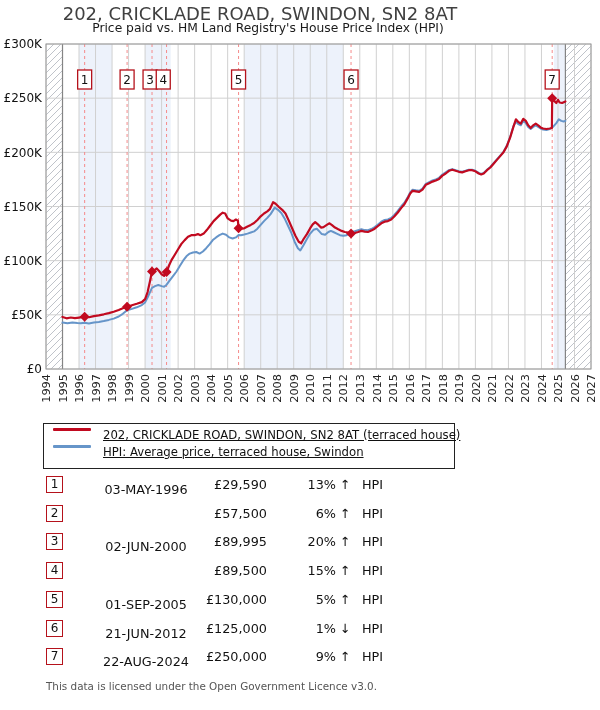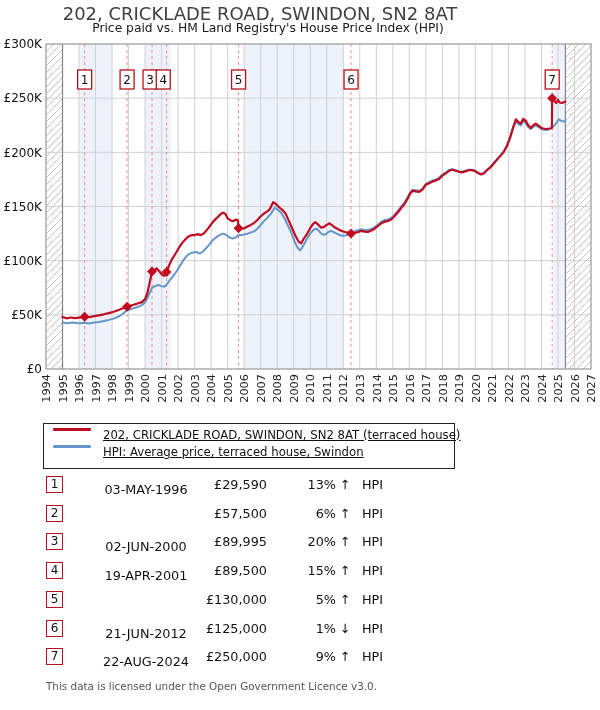--- a/index.html
+++ b/index.html
@@ -195,28 +195,28 @@
     <div class="srow" style="top: 57.4px;">
       <span class="numbox">3</span>
       <span class="sdate">02-JUN-2000</span>
       <span class="sprice">£89,995</span>
       <span class="spct">20%</span>
       <span class="sarrow">↑</span>
       <span class="sref">HPI</span>
     </div>
     <div class="srow" style="top: 86.1px;">
       <span class="numbox">4</span>
-      <span class="sdate">19-APR-2001</span>
       <span class="sprice">£89,500</span>
       <span class="spct">15%</span>
       <span class="sarrow">↑</span>
       <span class="sref">HPI</span>
     </div>
     <div class="srow" style="top: 114.8px;">
       <span class="numbox">5</span>
+      <span class="sdate">01-SEP-2005</span>
       <span class="sprice">£130,000</span>
       <span class="spct">5%</span>
       <span class="sarrow">↑</span>
       <span class="sref">HPI</span>
     </div>
     <div class="srow" style="top: 143.5px;">
       <span class="numbox">6</span>
       <span class="sdate">21-JUN-2012</span>
       <span class="sprice">£125,000</span>
       <span class="spct">1%</span>

